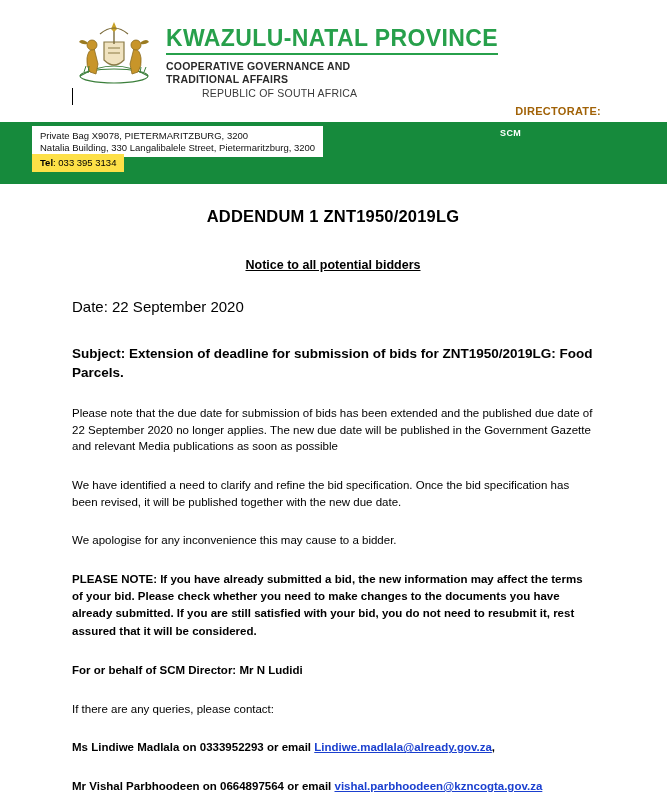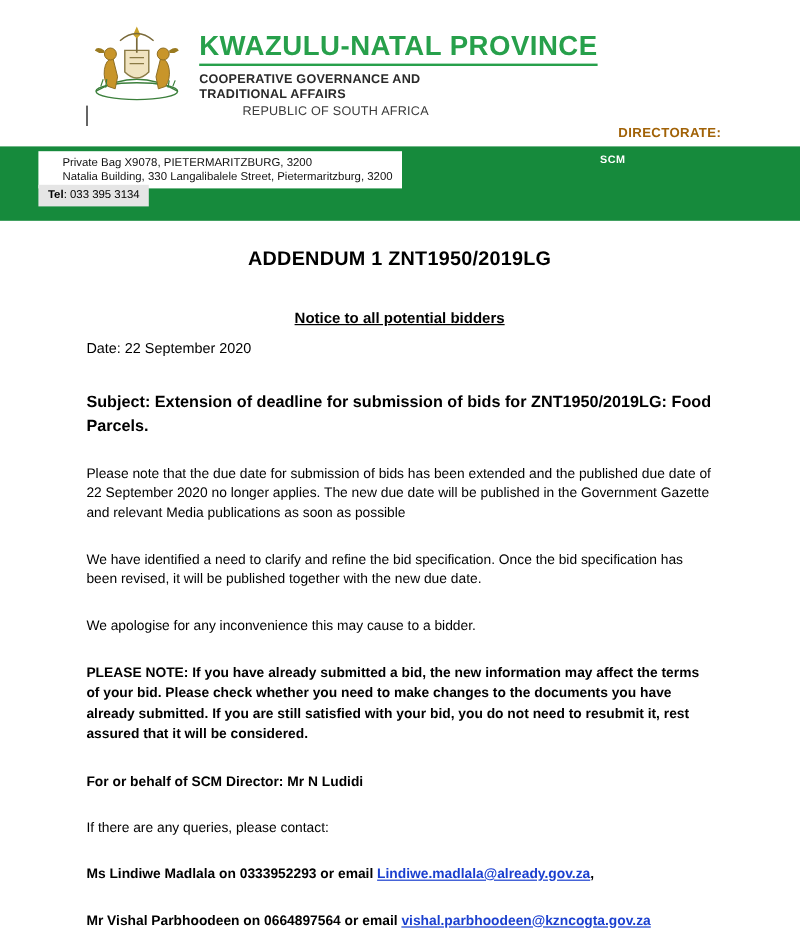--- a/index.html
+++ b/index.html
@@ -92,33 +92,33 @@
     top: 122px;
     width: 667px;
     height: 62px;
     background: #168a3c;
   }
   .address-box {
     position: absolute;
     left: 32px;
     top: 126px;
     background: #ffffff;
-    padding: 4px 8px 3px 20px;
+    padding: 4px 8px 3px 8px;
     z-index: 2;
   }
   .address-box div {
     font-size: 9.5px;
     color: #111;
     line-height: 1.25;
   }
   .tel-line {
     position: absolute;
     left: 32px;
     top: 154px;
-    background: #e5e5e5;
+    background: #fde047;
     padding: 3px 8px 4px 8px;
     z-index: 2;
     font-size: 9.5px;
   }
   .tel-line b { font-weight: bold; }
 
   
   .doc-body {
     position: absolute;
     left: 0;
@@ -138,22 +138,22 @@
     font-size: 12.5px;
     margin-top: 32px;
     text-decoration: underline;
   }
   .content {
     padding: 0 72px 0 72px;
     font-size: 11.5px;
     line-height: 1.45;
   }
   .date-line {
-    margin-top: 10px;
-    font-size: 12px;
+    margin-top: 24px;
+    font-size: 15px;
   }
   .subject {
     margin-top: 26px;
     font-size: 13.5px;
     font-weight: bold;
     line-height: 1.45;
   }
   .subject .label { font-weight: bold; }
   p.para {
     margin: 0;

